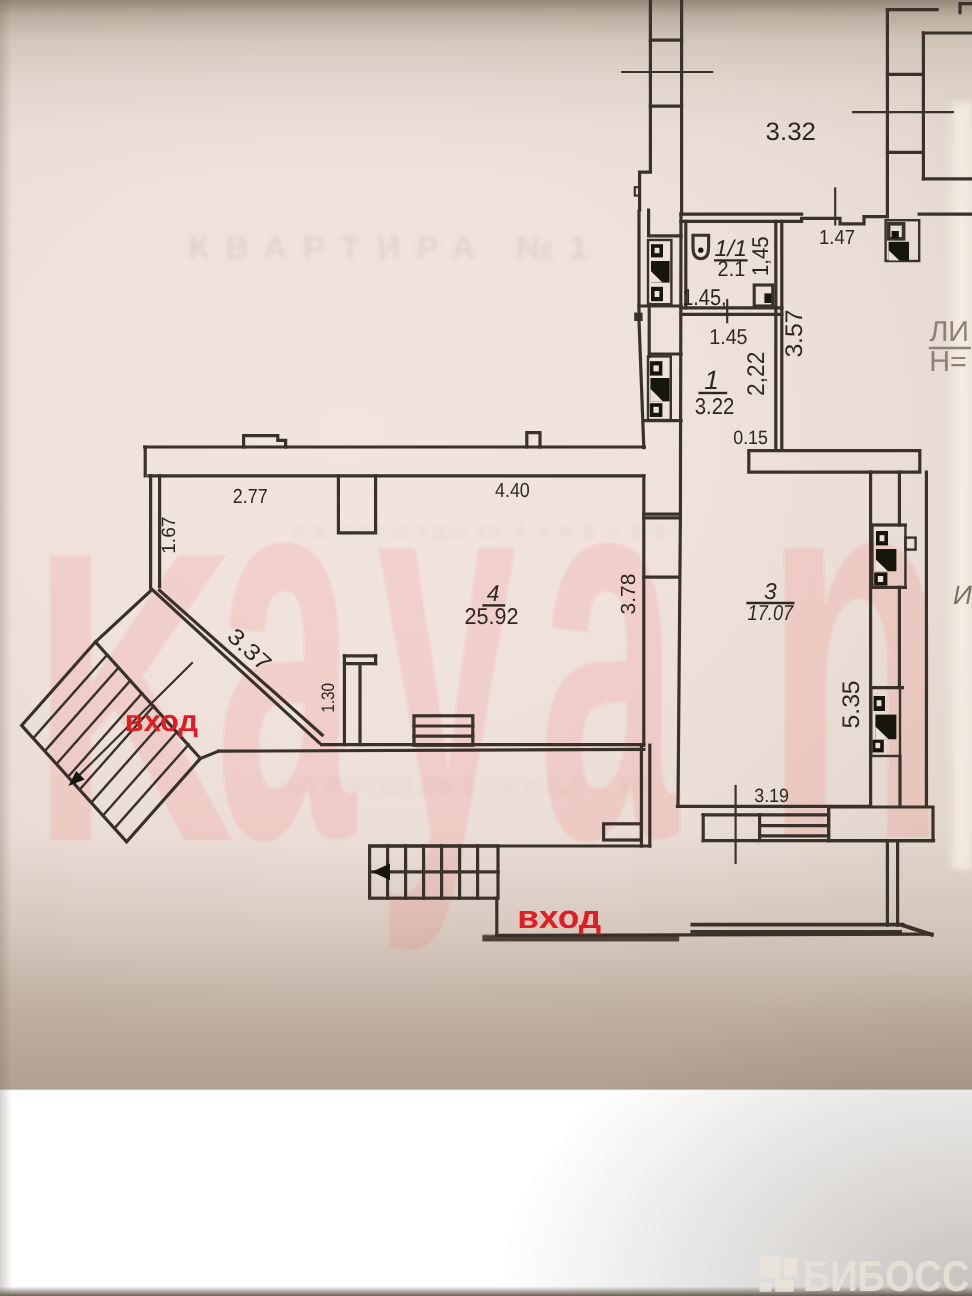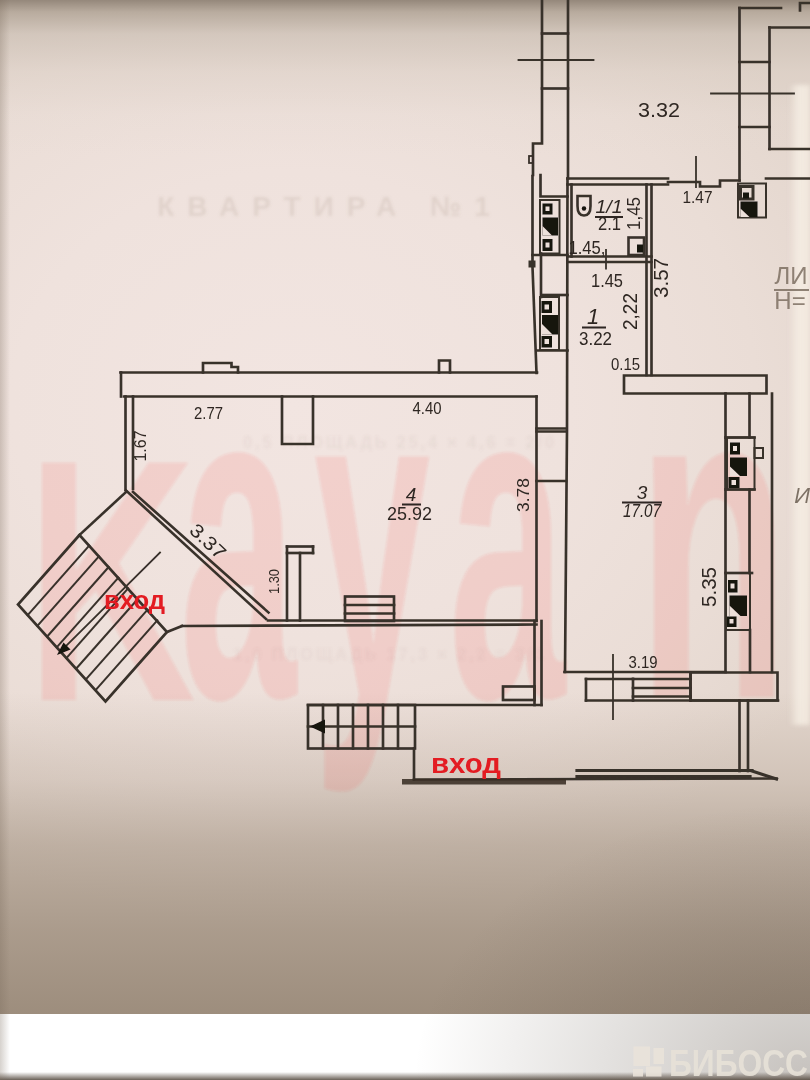--- a/index.html
+++ b/index.html
@@ -1,17 +1,17 @@
 <!DOCTYPE html>
 <html><head>
 <meta charset="utf-8">
 <style>
   html,body{margin:0;padding:0;}
   body{width:810px;height:1080px;overflow:hidden;font-family:"Liberation Sans", sans-serif;}
-  #page{position:relative;width:810px;height:1014px;
+  #page{position:relative;width:810px;height:908px;
     background:
       linear-gradient(180deg, rgba(146,133,120,0.97) 0px, rgba(176,163,149,0.85) 12px, rgba(198,186,174,0.62) 34px, rgba(212,200,189,0.38) 72px, rgba(224,213,205,0.15) 115px, rgba(231,221,214,0) 155px),
       linear-gradient(180deg, rgba(158,142,125,0) 692px, rgba(158,142,125,0.25) 780px, rgba(158,142,125,0.55) 845px, rgba(155,139,122,0.78) 930px, rgba(152,136,119,0.92) 1010px, rgba(146,130,113,0.96) 1080px),
       radial-gradient(ellipse 620px 520px at 36% 40%, #f2e5e1 0%, #efe2dd 45%, #eaddd6 75%, #e3d6cd 100%);
   }
   .abs{position:absolute;}
 </style>
 </head>
 <body>
 <div id="page">

